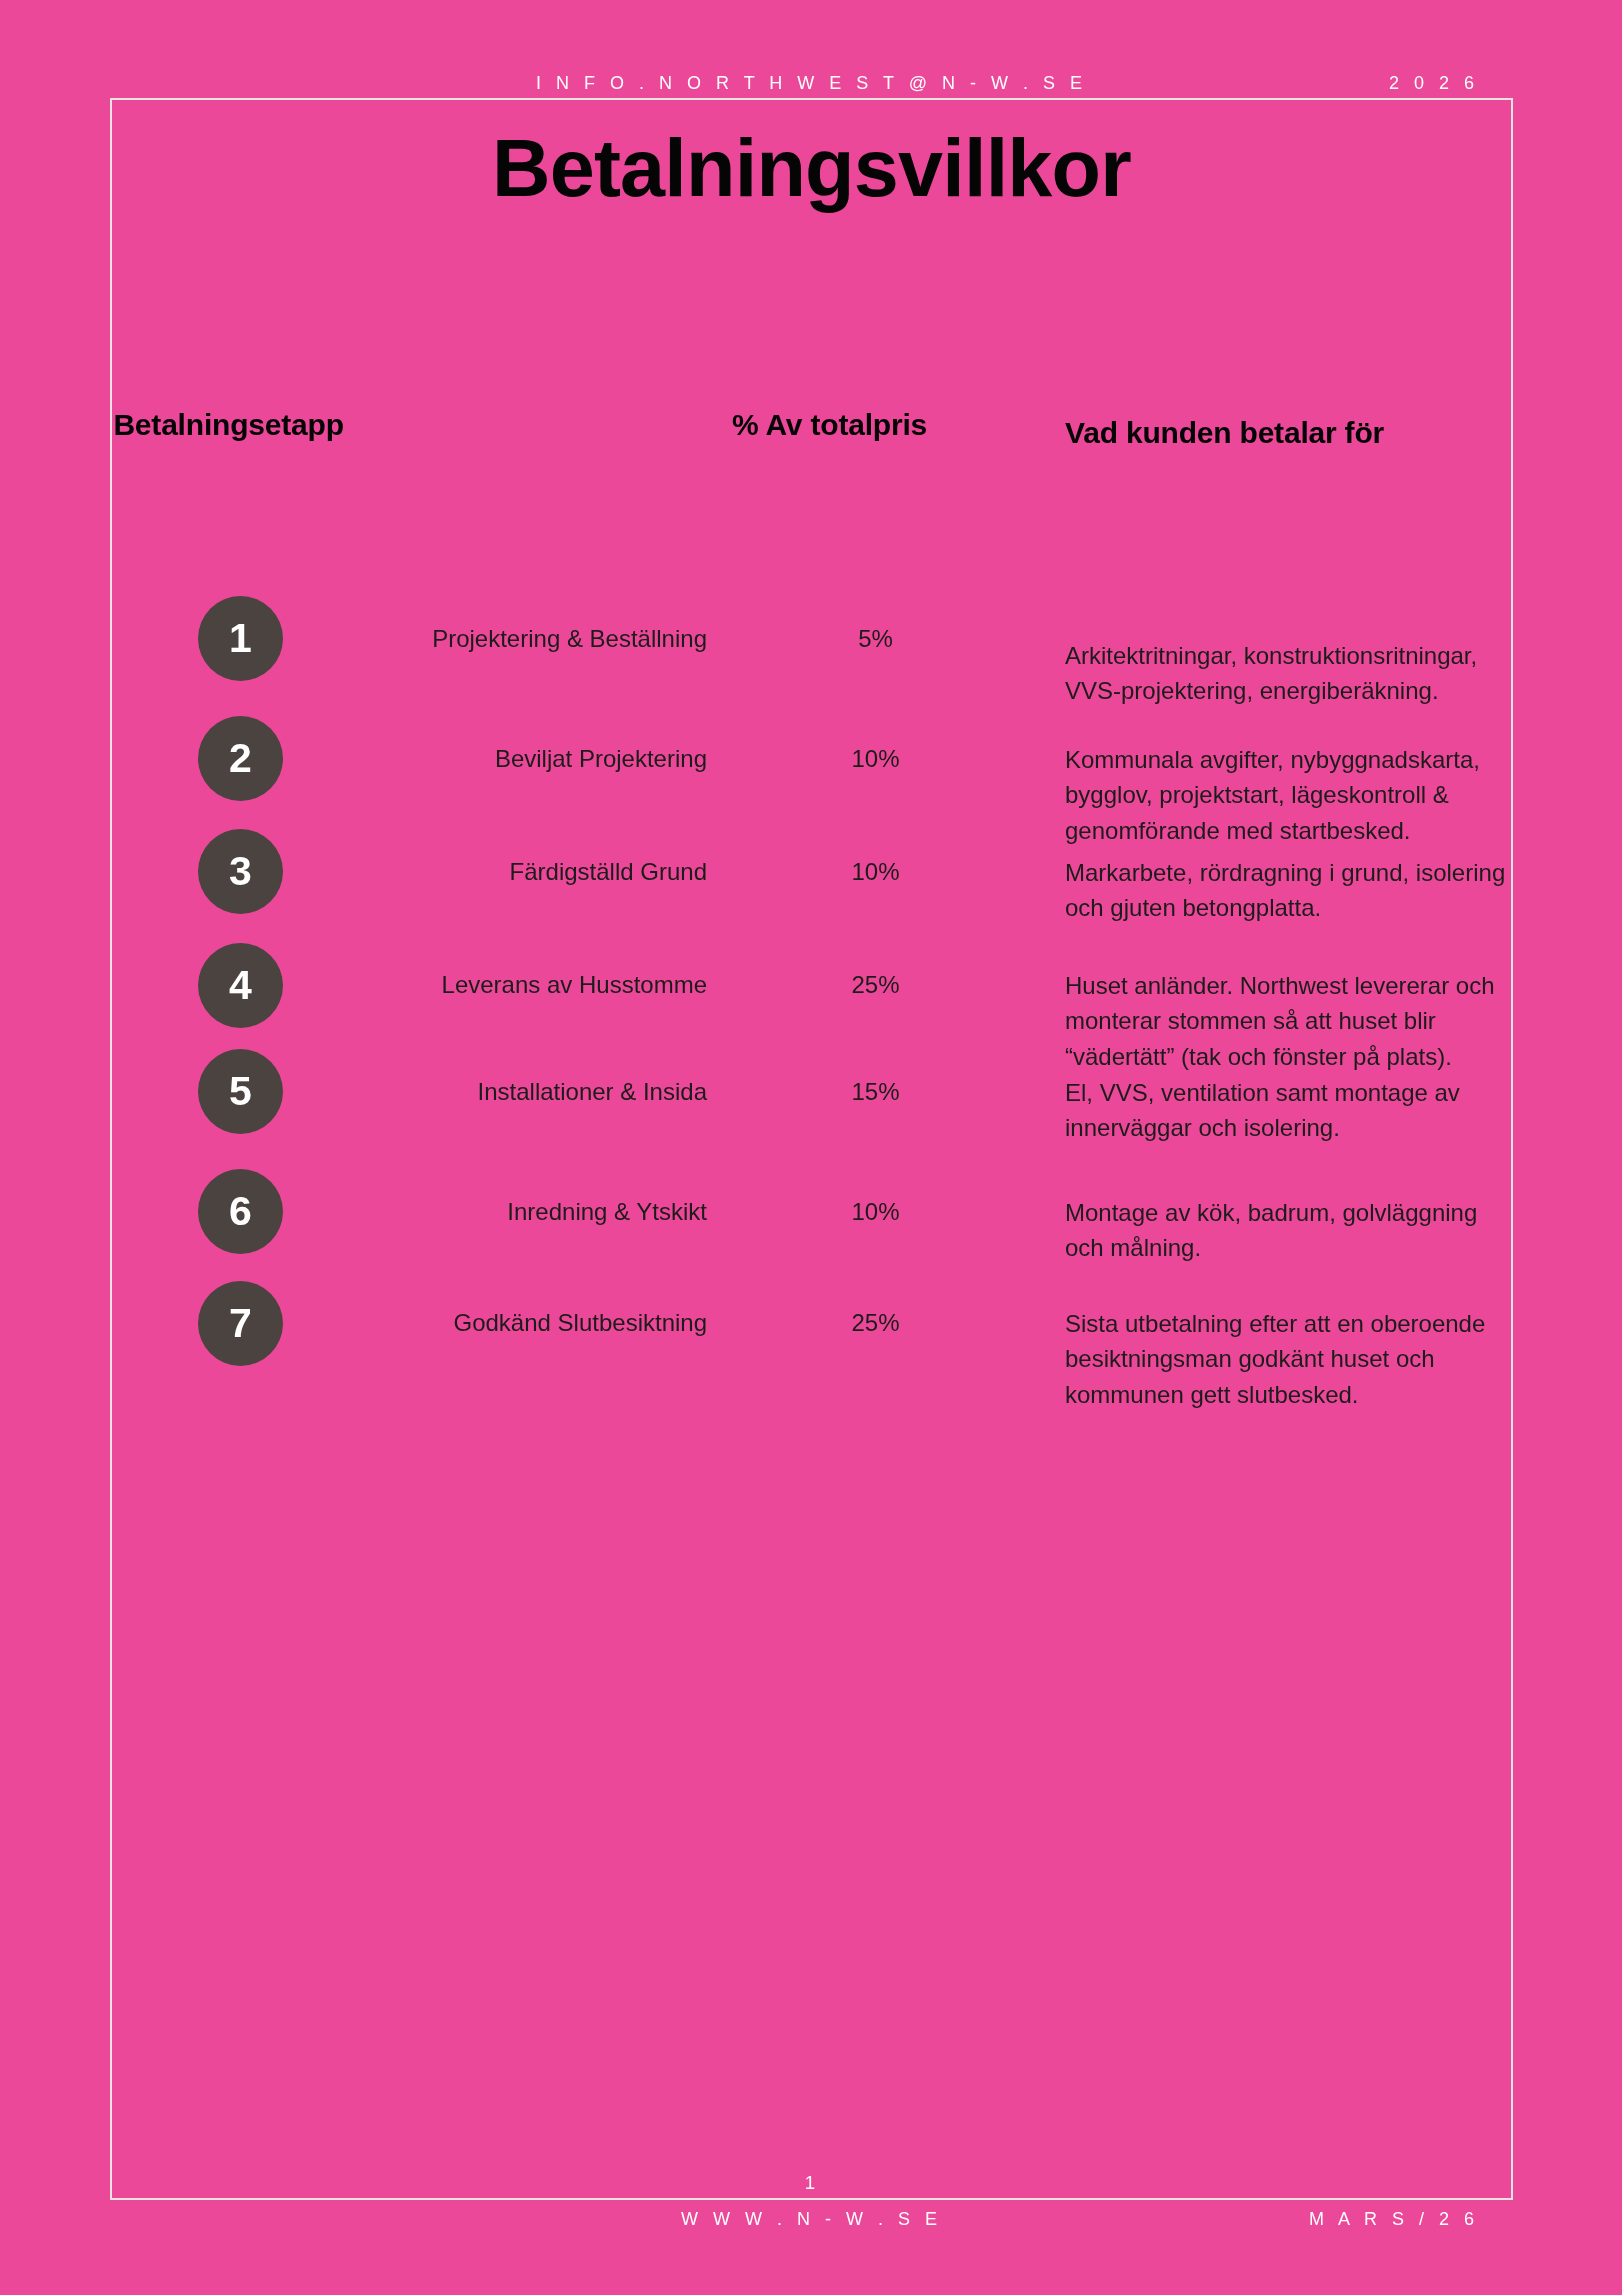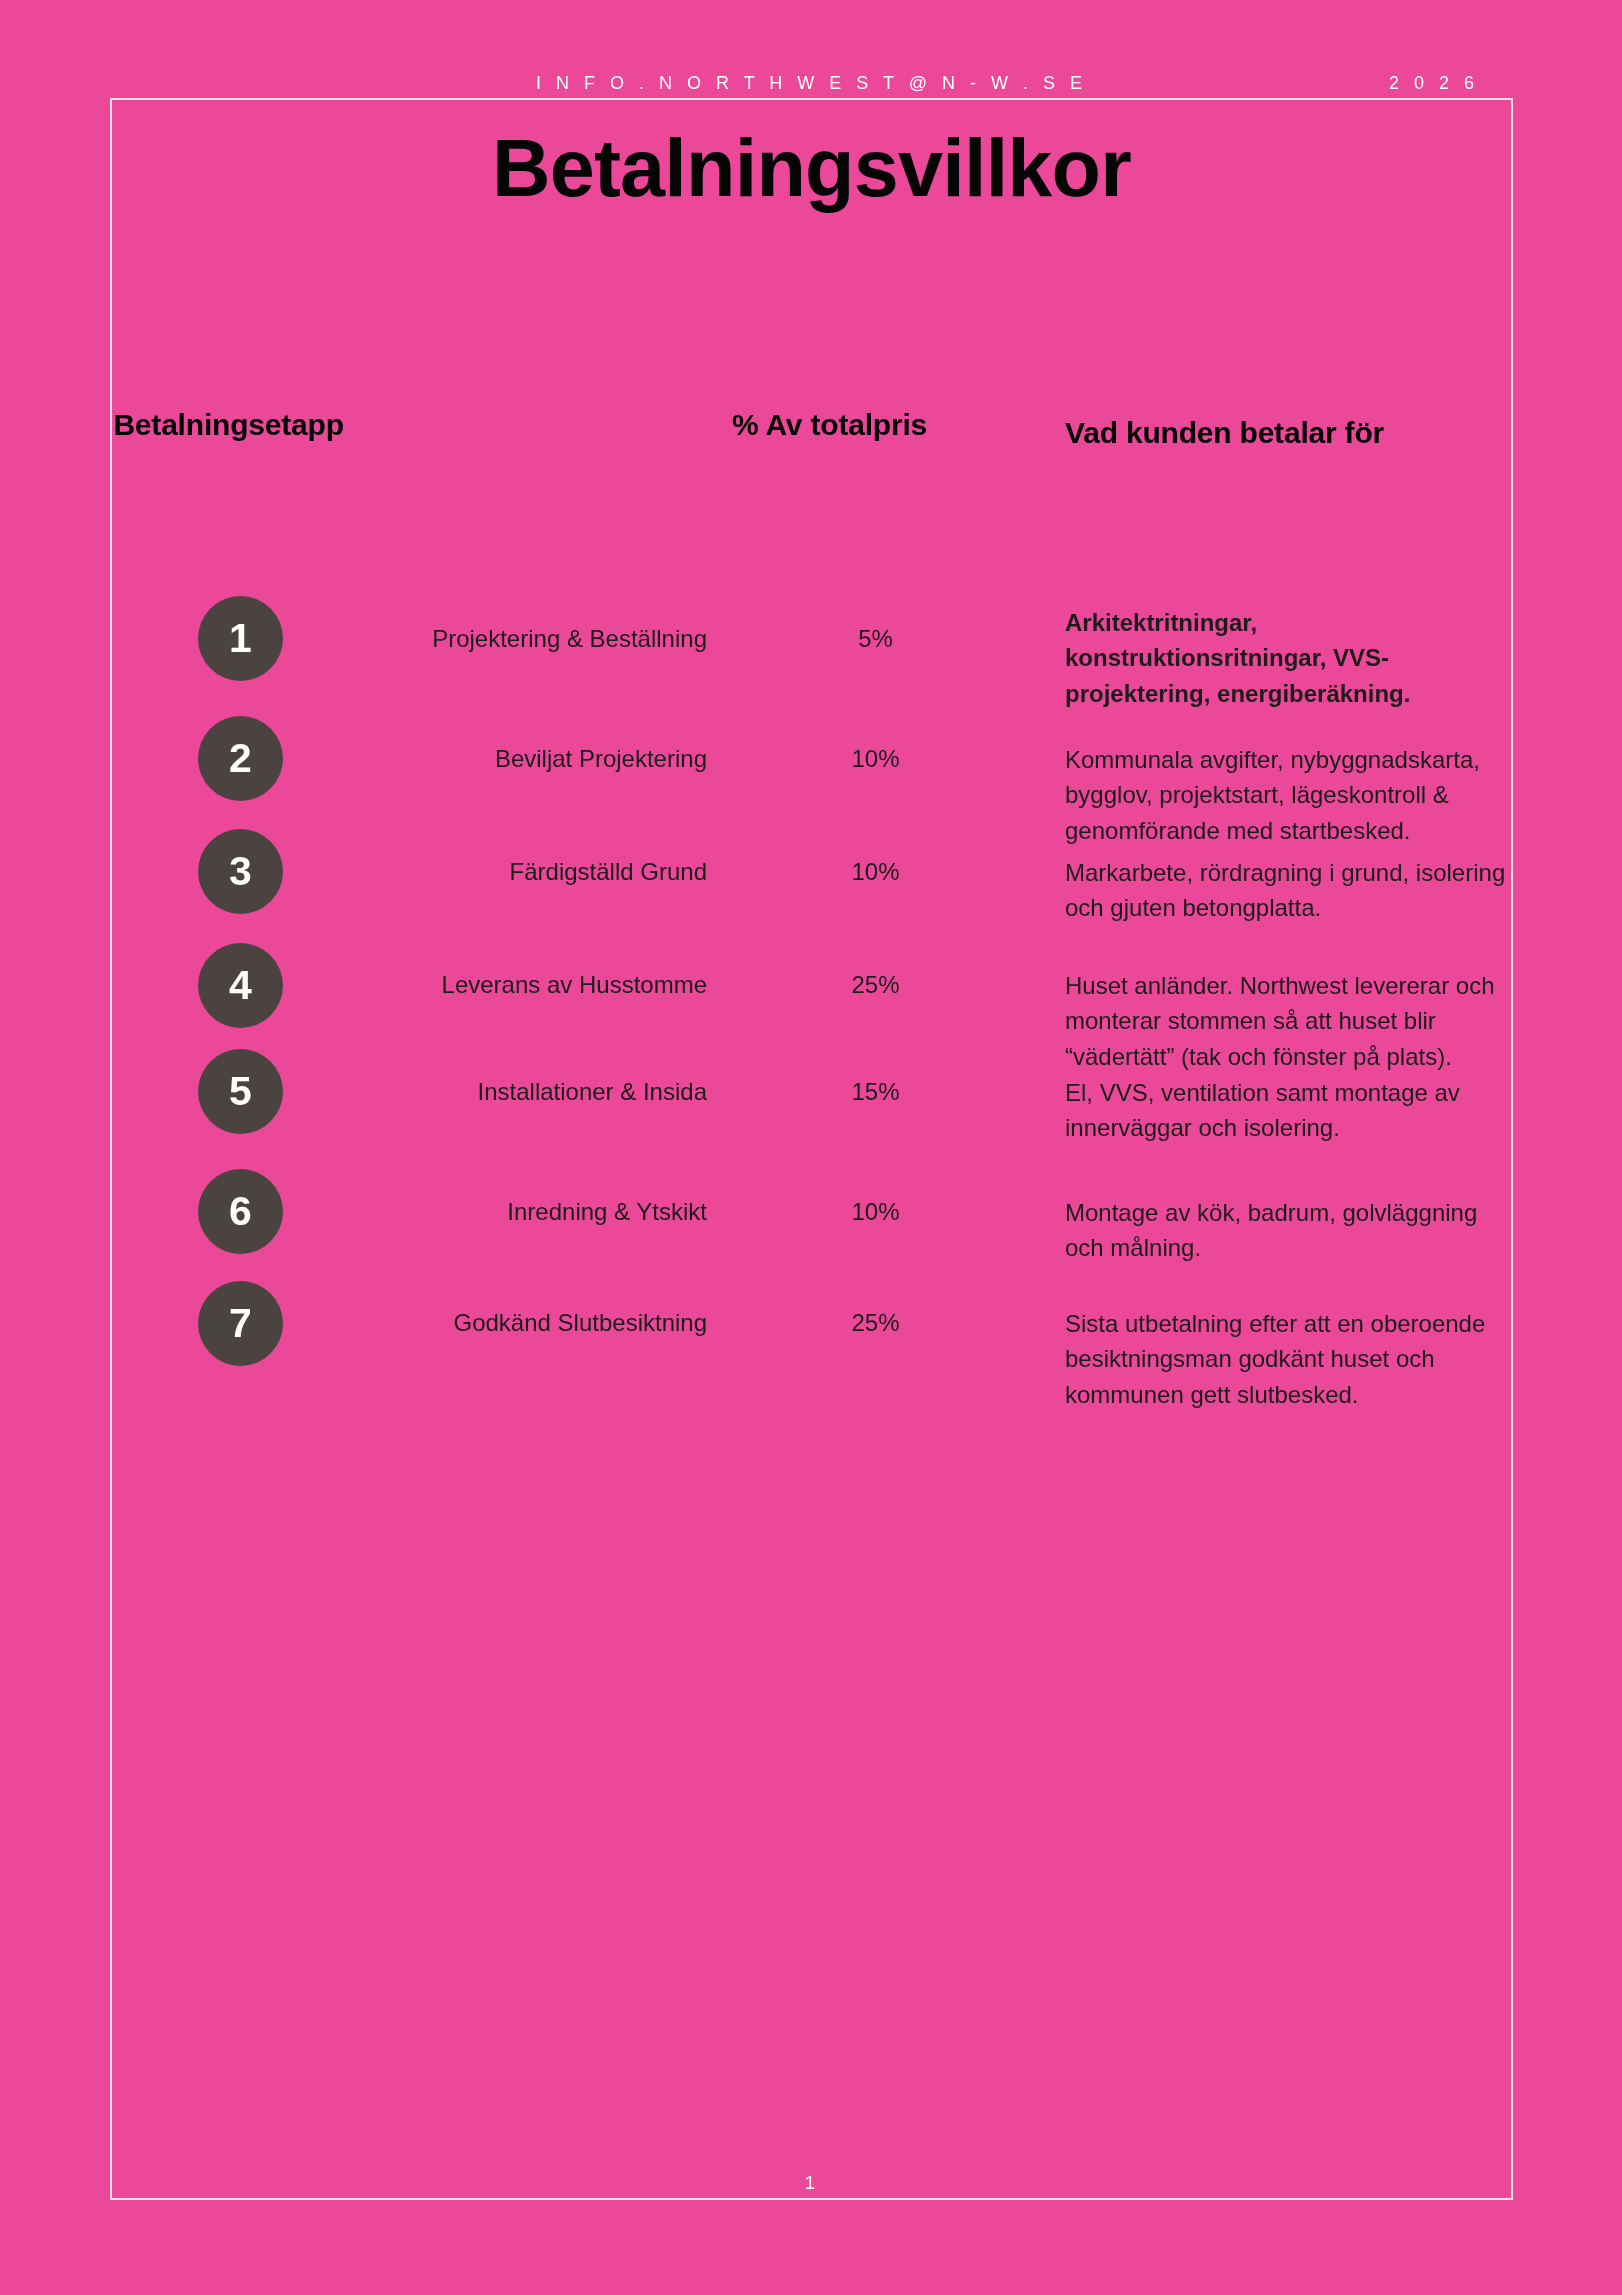--- a/index.html
+++ b/index.html
@@ -219,21 +219,21 @@
       <div class="th th-etapp">Betalningsetapp</div>
       <div class="th th-procent">% Av totalpris</div>
       <div class="th th-vad">Vad kunden betalar för</div>
     </div>
 
     <div class="rows" id="table-rows">
         <div class="row">
           <div class="badge" style="top: 97px;">1</div>
           <div class="cell-milestone" style="top: 123px;">Projektering &amp; Beställning</div>
           <div class="cell-pct" style="top: 123px;">5%</div>
-          <div class="cell-desc" style="top: 106px; font-weight: bold;">Arkitektritningar, konstruktionsritningar, VVS-projektering, energiberäkning.</div>
+          <div class="cell-desc" style="top: 139px;">Arkitektritningar, konstruktionsritningar, VVS-projektering, energiberäkning.</div>
         </div>
         <div class="row">
           <div class="badge" style="top: 217px;">2</div>
           <div class="cell-milestone" style="top: 243px;">Beviljat Projektering</div>
           <div class="cell-pct" style="top: 243px;">10%</div>
           <div class="cell-desc" style="top: 243px;">Kommunala avgifter, nybyggnadskarta, bygglov, projektstart, lägeskontroll &amp; genomförande med startbesked.</div>
         </div>
         <div class="row">
           <div class="badge" style="top: 330px;">3</div>
           <div class="cell-milestone" style="top: 356px;">Färdigställd Grund</div>
@@ -261,15 +261,19 @@
         <div class="row">
           <div class="badge" style="top: 782px;">7</div>
           <div class="cell-milestone" style="top: 807px;">Godkänd Slutbesiktning</div>
           <div class="cell-pct" style="top: 807px;">25%</div>
           <div class="cell-desc" style="top: 807px;">Sista utbetalning efter att en oberoende besiktningsman godkänt huset och kommunen gett slutbesked.</div>
         </div>
       </div>
   </div>
 
   <div class="page-number">1</div>
+  <div class="footer-bar">
+    <div class="footer-site">W W W . N - W . S E</div>
+    <div class="footer-date">M A R S / 2 6</div>
+  </div>
 
 </div>
 
 
 </body></html>

